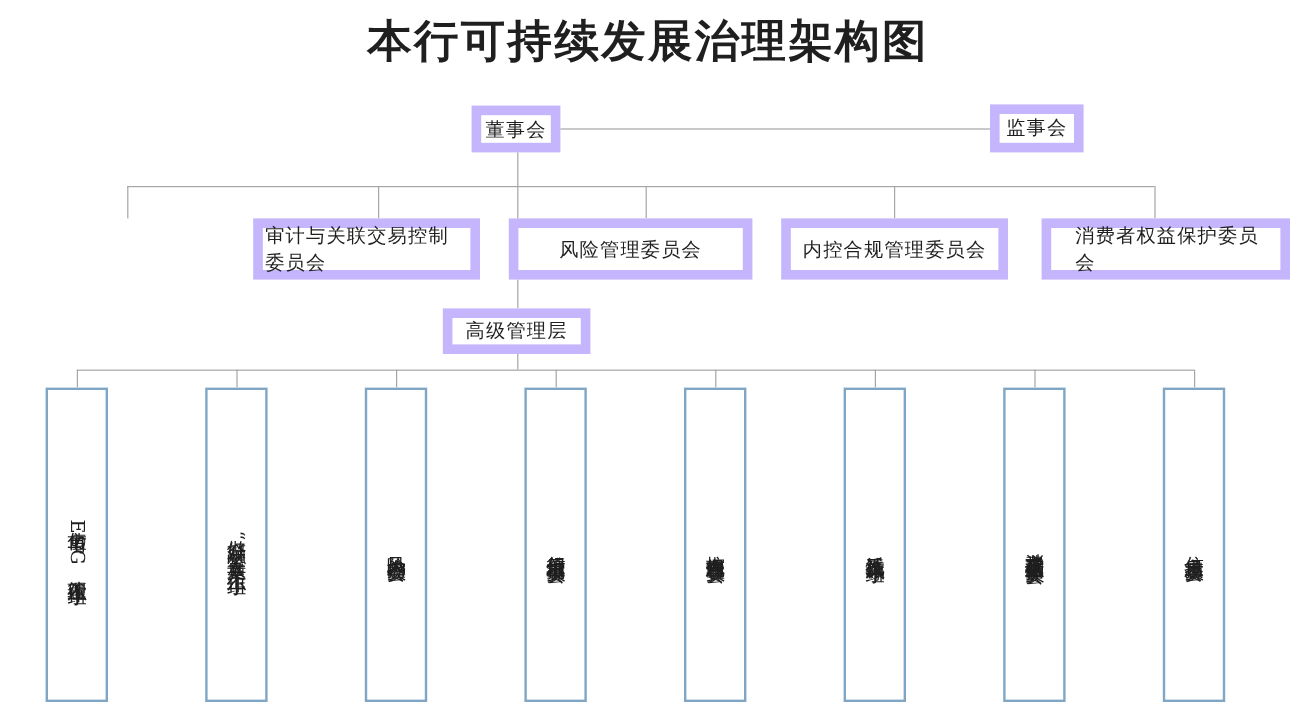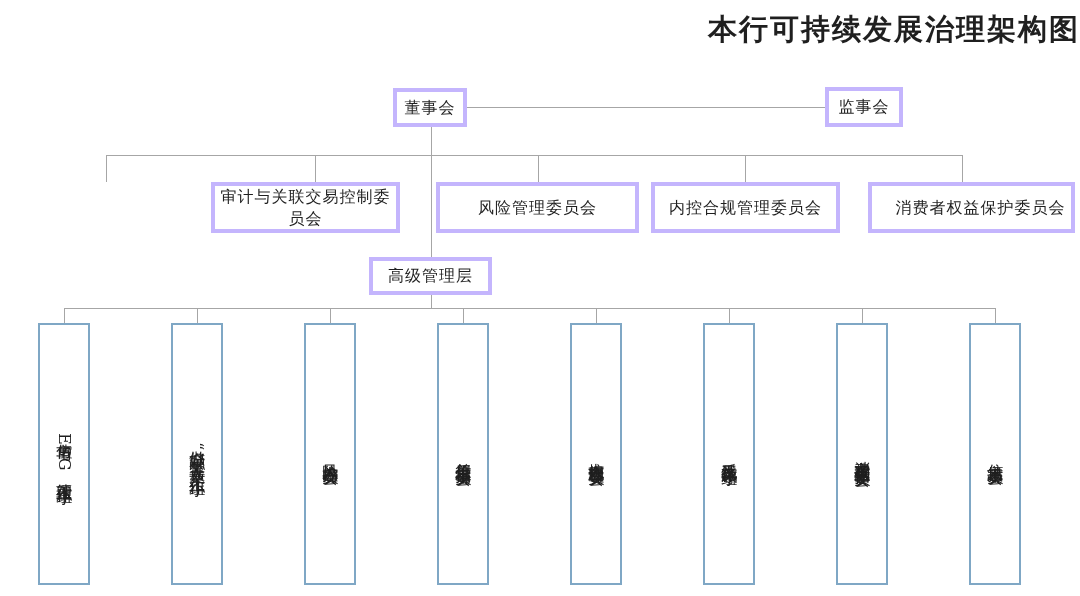--- a/index.html
+++ b/index.html
@@ -9,34 +9,33 @@
     height: 596px;
     background: #ffffff;
     font-family: "DejaVu Serif", "Liberation Serif", serif;
     color: #1f1f1f;
     overflow: hidden;
   }
   .title {
     position: absolute;
     left: 0; top: 10px;
     width: 100%;
-    text-align: right;
-    font-size: 29px;
+    text-align: center;
+    font-size: 37px;
     font-weight: bold;
     letter-spacing: 2px;
   }
   .box {
     position: absolute;
     box-sizing: border-box;
-    border: 4px solid #c4b5fd;
+    border: 8px solid #c4b5fd;
     background: #ffffff;
     display: flex;
     align-items: center;
     justify-content: center;
-    text-align: center;
     font-size: 16px;
     letter-spacing: 1px;
     line-height: 22px;
     padding: 1px 2px;
   }
   .vbox {
     position: absolute;
     box-sizing: border-box;
     border: 2px solid #7fa7c5;
     background: #ffffff;
@@ -75,21 +74,21 @@
   <div class="vline" style="left:431px; top:127px; height:130px;"></div>
 
   <div class="hline" style="left:106px; top:155px; width:856px;"></div>
   <div class="vline" style="left:106px; top:155px; height:27px;"></div>
   <div class="vline" style="left:315px; top:155px; height:27px;"></div>
   <div class="vline" style="left:538px; top:155px; height:27px;"></div>
   <div class="vline" style="left:745px; top:155px; height:27px;"></div>
   <div class="vline" style="left:962px; top:155px; height:27px;"></div>
 
   <div class="box" style="left:211px; top:182px; width:189px; height:51px;">审计与关联交易控制委员会</div>
-  <div class="box" style="left:436px; top:182px; width:203px; height:51px;">风险管理委员会</div>
+  <div class="box" style="left:424px; top:182px; width:203px; height:51px;">风险管理委员会</div>
   <div class="box" style="left:651px; top:182px; width:189px; height:51px;">内控合规管理委员会</div>
   <div class="box" style="left:868px; top:182px; width:207px; height:51px;padding-left:20px;">消费者权益保护委员会</div>
 
   <div class="box" style="left:369px; top:257px; width:123px; height:38px;">高级管理层</div>
 
   <div class="vline" style="left:431px; top:295px; height:13px;"></div>
   <div class="hline" style="left:64px; top:308px; width:931px;"></div>
   <div class="vline" style="left:64px;  top:308px; height:15px;"></div>
   <div class="vline" style="left:197px; top:308px; height:15px;"></div>
   <div class="vline" style="left:330px; top:308px; height:15px;"></div>

